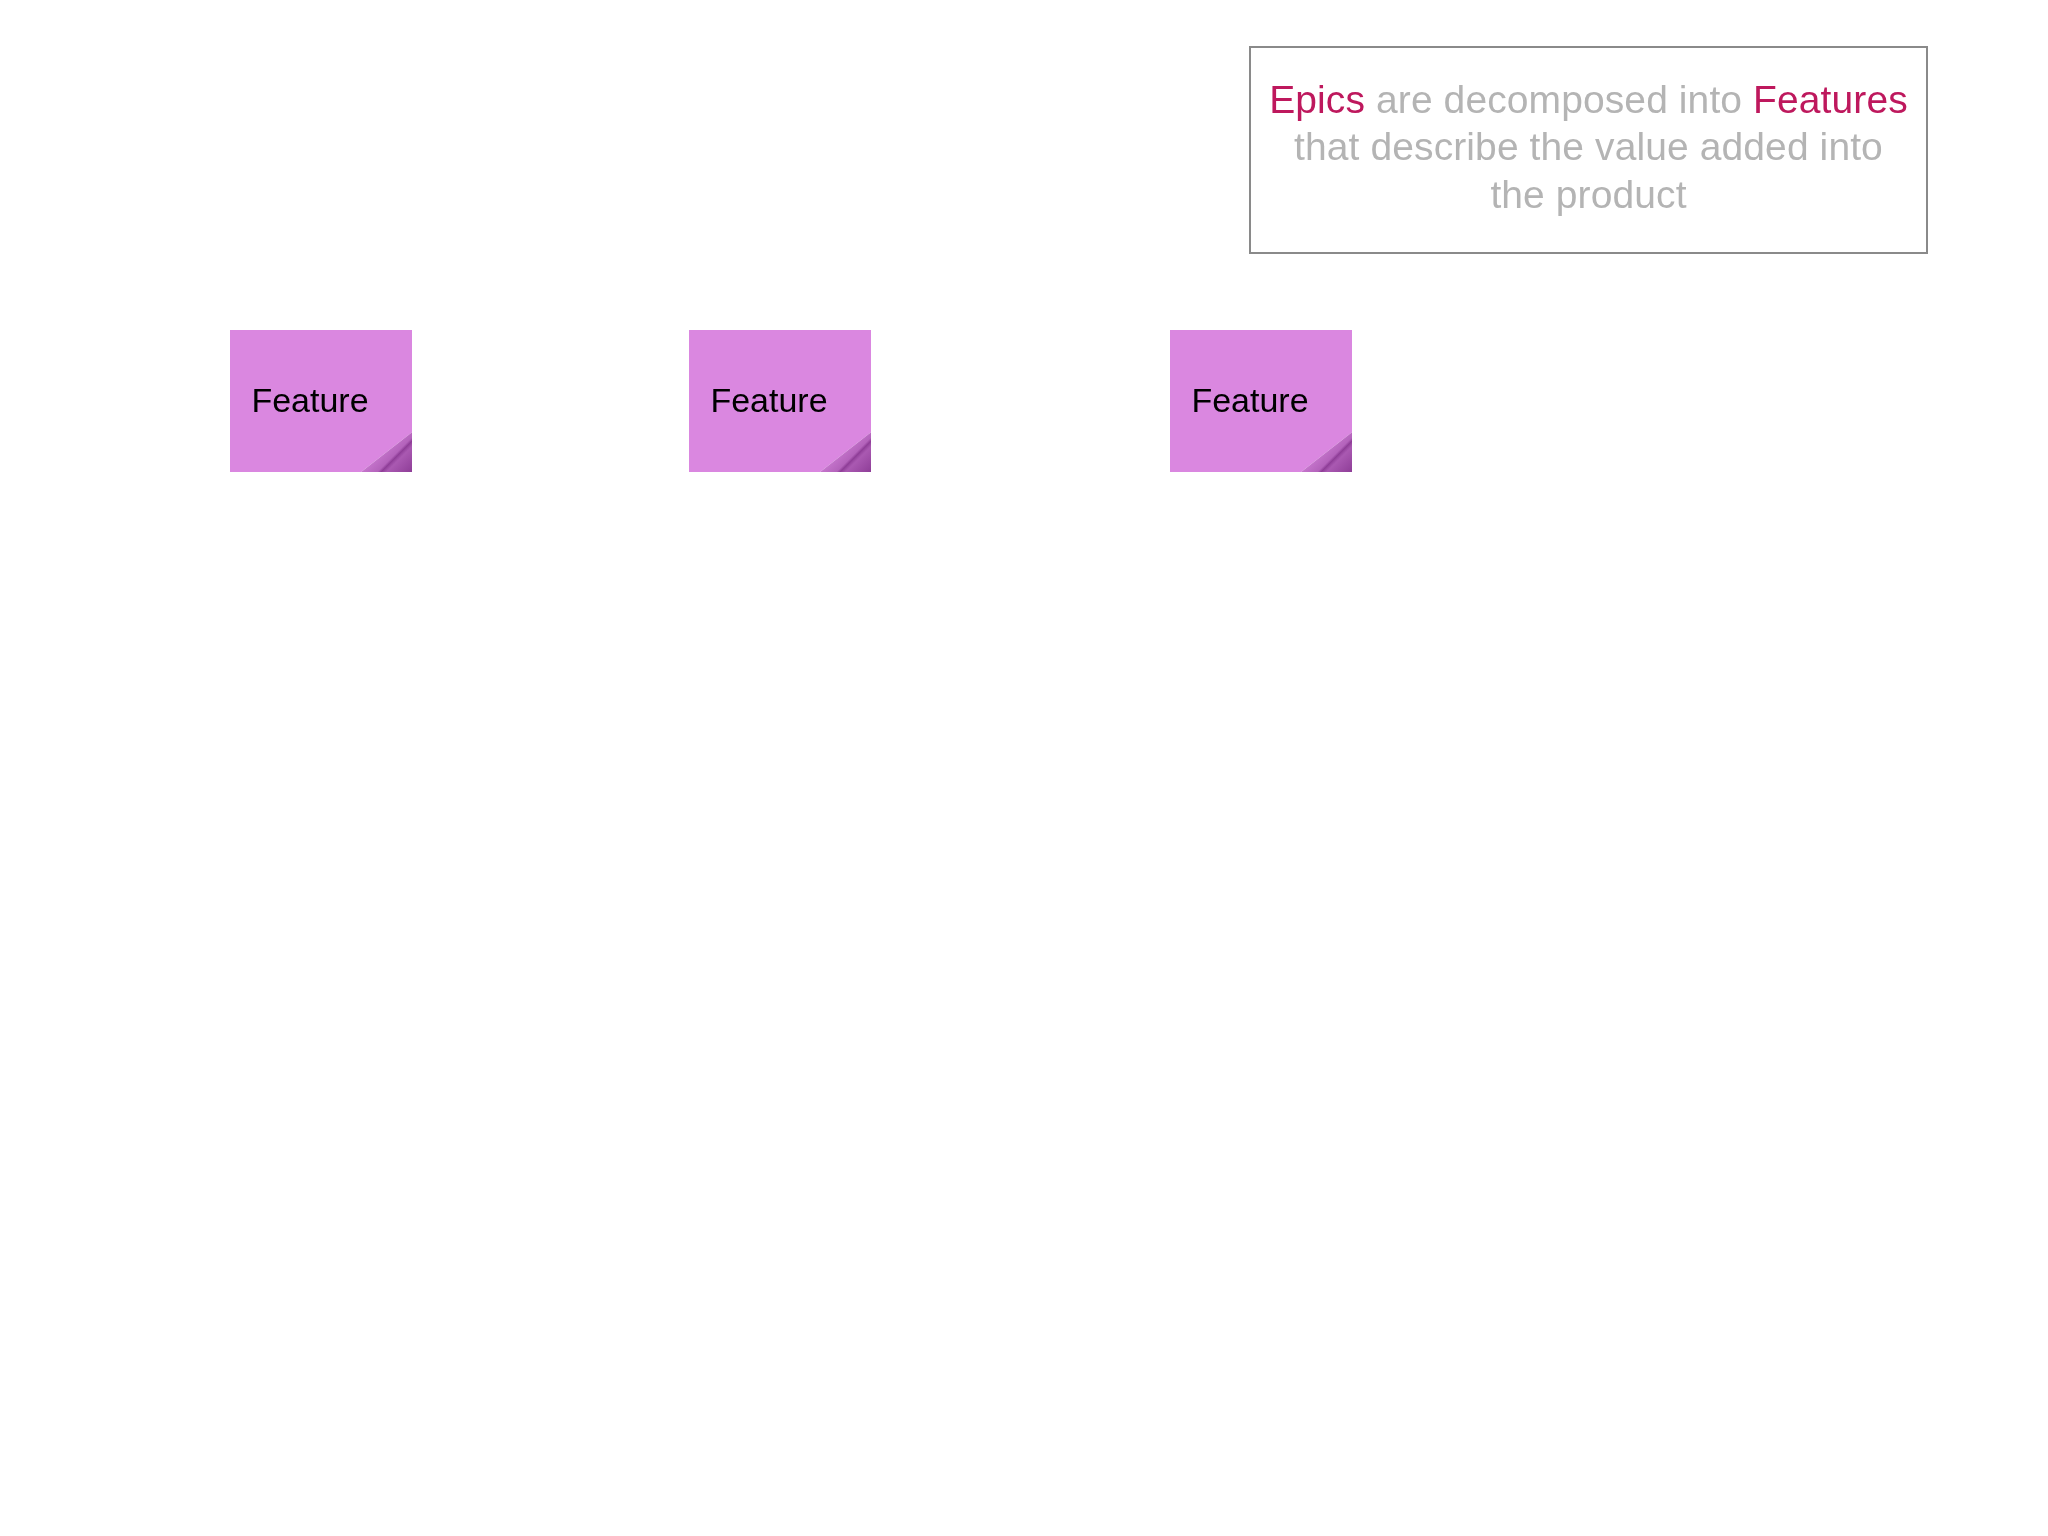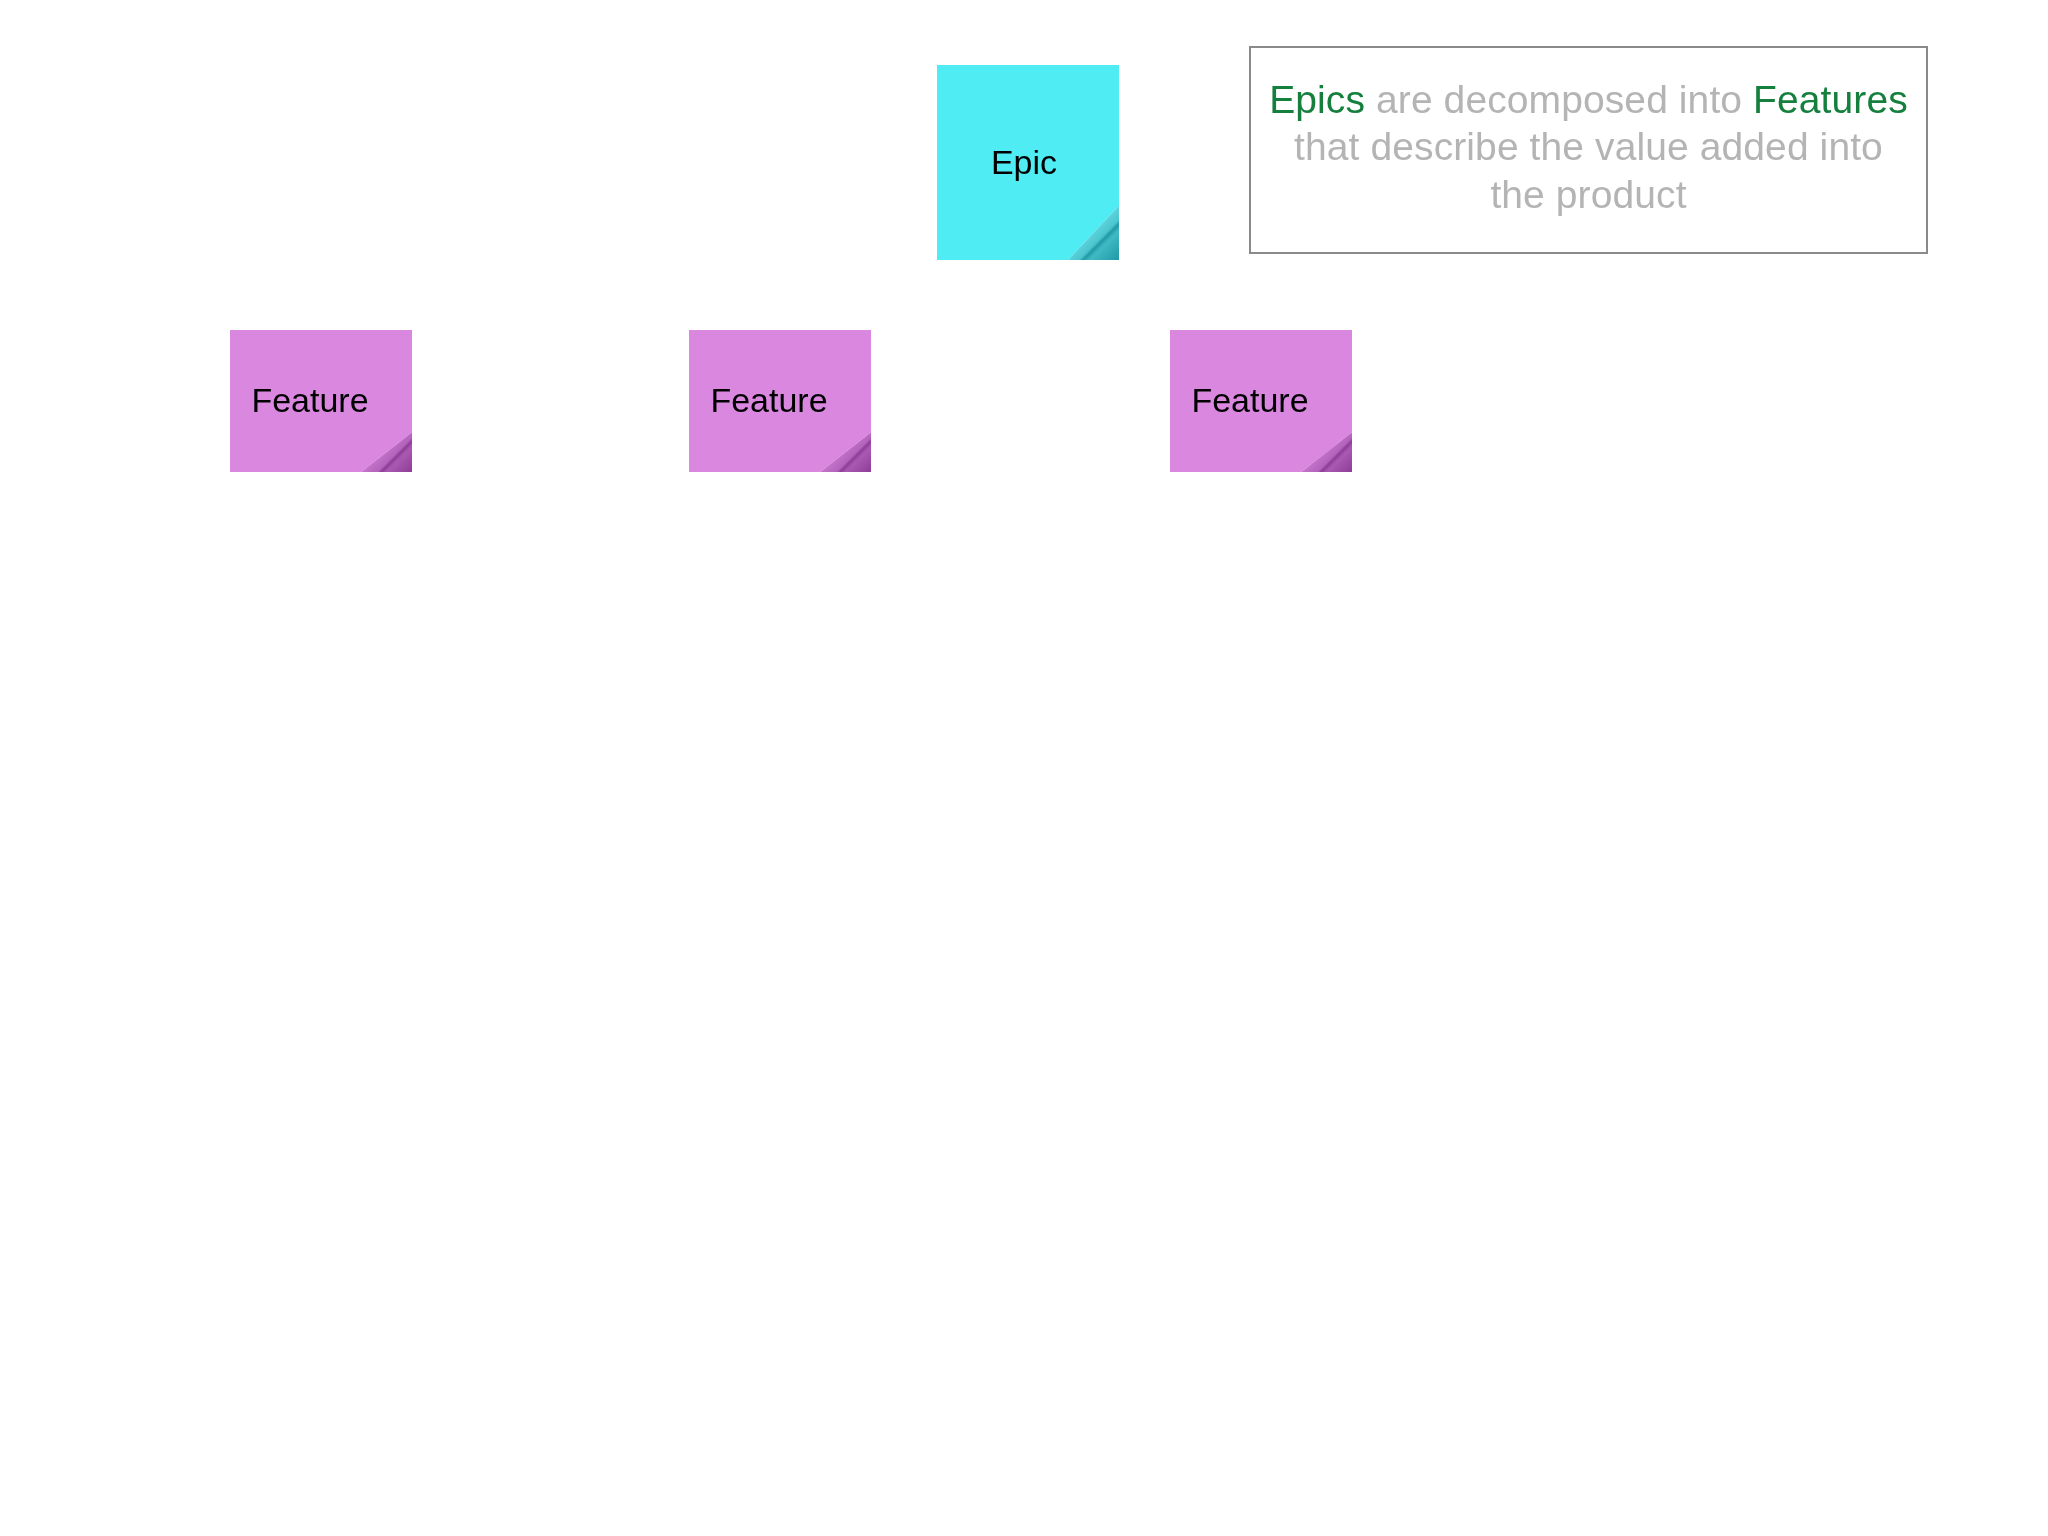--- a/index.html
+++ b/index.html
@@ -158,38 +158,29 @@
   #callout-text {
     text-align: center;
     font-family: "Liberation Sans", sans-serif;
     font-size: 39px;
     line-height: 1.22;
     color: #b4b4b4;
     letter-spacing: 0.1px;
   }
 
   #callout-text .emph {
-    color: #15803d;
+    color: #be185d;
     margin-top: 47px;
   }
 </style>
 </head>
 <body>
 
 <div class="canvas">
 
-  <div class="sticky" id="epic-note">
-    <div class="note-body">
-      <div class="paper-shadow"></div>
-      <div class="paper"></div>
-      <div class="curl"></div>
-      <div class="curl-edge"></div>
-      <div class="note-label">Epic</div>
-    </div>
-  </div>
 
   <div class="sticky feature-note" id="feature-note-1">
     <div class="note-body">
       <div class="paper-shadow"></div>
       <div class="paper"></div>
       <div class="curl"></div>
       <div class="curl-edge"></div>
       <div class="note-label">Feature</div>
     </div>
   </div>

